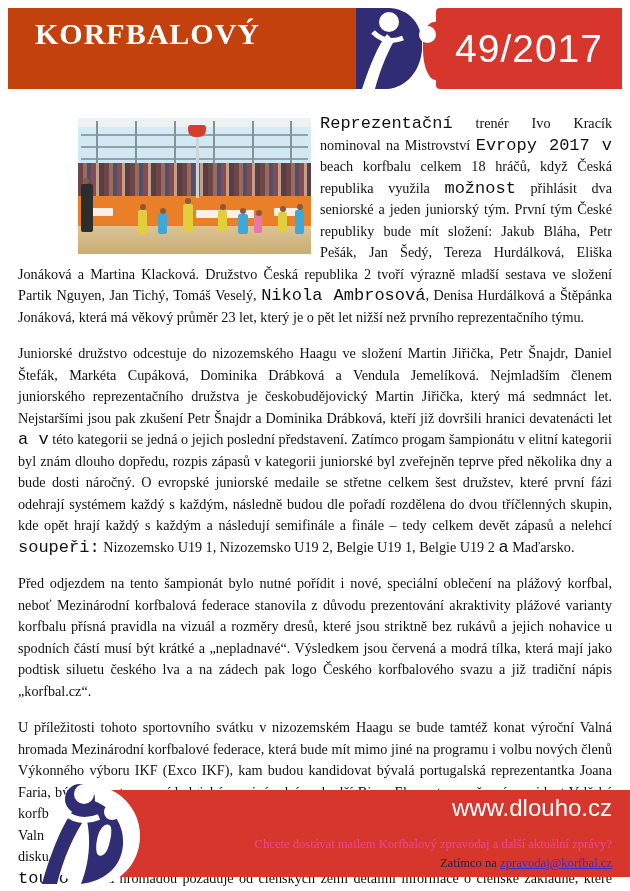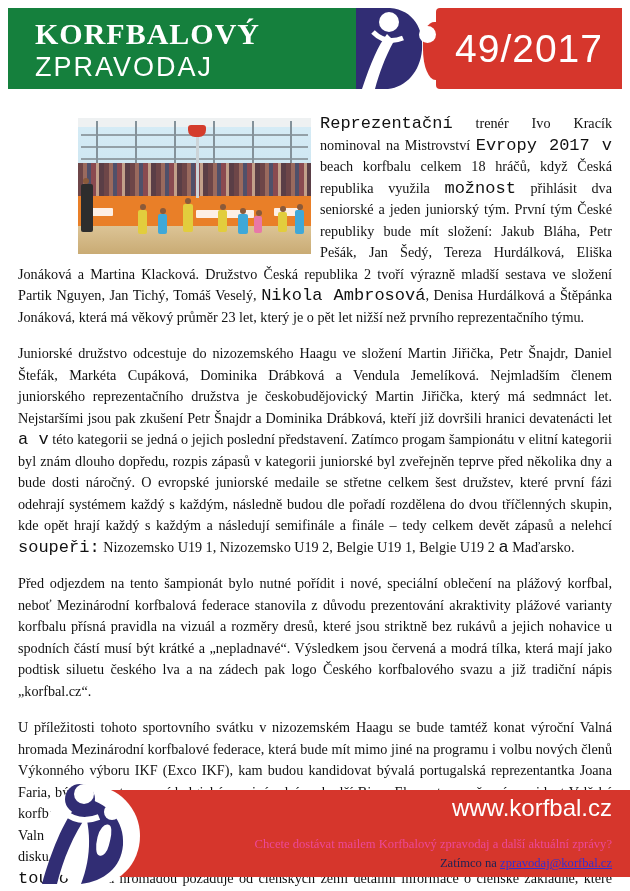--- a/index.html
+++ b/index.html
@@ -1,20 +1,20 @@
 <!DOCTYPE html>
 <html lang="cs"><head>
 <meta charset="utf-8">
 <style>
   html,body{margin:0;padding:0;background:#fff;}
   .page{position:relative;width:630px;height:891px;background:#fff;overflow:hidden;
         font-family:"Liberation Serif", serif;color:#111;}
 
   
-  .h-navy{position:absolute;left:8px;top:8px;width:354px;height:81px;background:#15803d;}
+  .h-navy{position:absolute;left:8px;top:8px;width:354px;height:81px;background:#c2410c;}
   .h-title{padding:9px 0 0 27px;color:#fff;}
   .h-title1{font-family:"Liberation Serif",serif;font-weight:bold;font-size:30px;letter-spacing:1px;line-height:34px;}
   .h-title2{font-family:"Liberation Sans",sans-serif;font-weight:400;font-size:27px;letter-spacing:2px;line-height:32px;}
   .h-logo{position:absolute;left:356px;top:8px;width:90px;height:92px;}
   .h-red-bump{position:absolute;left:423px;top:22px;width:22px;height:58px;background:#d6362c;
               border-radius:55% 45% 45% 60%/35% 45% 55% 55%;}
   .h-red-head{position:absolute;left:419px;top:26px;width:17px;height:17px;background:#fff;border-radius:50%;}
   .h-red{position:absolute;left:436px;top:8px;width:186px;height:81px;background:#d6362c;
          display:flex;align-items:center;justify-content:center;
          color:#fff;font-family:"Liberation Sans",sans-serif;font-size:39px;letter-spacing:1px;
@@ -56,21 +56,20 @@
 </style>
 </head>
 <body>
 
 <div class="page">
 
   <div>
     <div class="h-navy">
       <div class="h-title">
         <div class="h-title1">KORFBALOVÝ</div>
-        <div class="h-title2">ZPRAVODAJ</div>
       </div>
     </div>
 
     <svg class="h-logo" viewBox="0 0 90 92">
       <path d="M0,0 H34 C58,2 68,22 66,42 C64,64 50,79 32,81 L0,81 Z" fill="#312d74"></path>
       <path d="M6,81 C15,54 22,38 31,26 L38,33 C29,49 23,66 19,81 Z" fill="#ffffff"></path>
       <circle cx="33" cy="14" r="10" fill="#ffffff"></circle>
       <path d="M17,24 Q30,37 47,30" stroke="#ffffff" stroke-width="5" fill="none"></path>
     </svg>
     <div class="h-red-bump"></div>
@@ -138,20 +137,20 @@
       <ellipse cx="74" cy="54" rx="48" ry="50" fill="#ffffff"></ellipse>
       <path d="M24,102 C33,70 45,40 59,23 L70,32 C55,53 45,78 39,102 Z" fill="#312d74"></path>
       <path d="M62,16 C90,18 107,40 105,63 C103,86 86,99 63,102 C74,74 74,44 62,16 Z" fill="#312d74"></path>
       <circle cx="62" cy="17" r="15" fill="#312d74"></circle>
       <circle cx="66" cy="12" r="10" fill="#ffffff"></circle>
       <path d="M46,30 Q61,43 81,35" stroke="#ffffff" stroke-width="6" fill="none"></path>
     </svg>
     <div class="f-head2"></div>
     <div class="f-notch"></div>
 
-    <div class="f-web">www.korfbal.cz</div>
+    <div class="f-web">www.dlouho.cz</div>
     <div class="f-line1">Chcete dostávat mailem Korfbalový zpravodaj a další aktuální zprávy?</div>
     <div class="f-line2">
       <span>Zatímco na </span><a class="f-link" href="#">zpravodaj@korfbal.cz</a>
     </div>
   </div>
 
 </div>
 
 </body></html>

